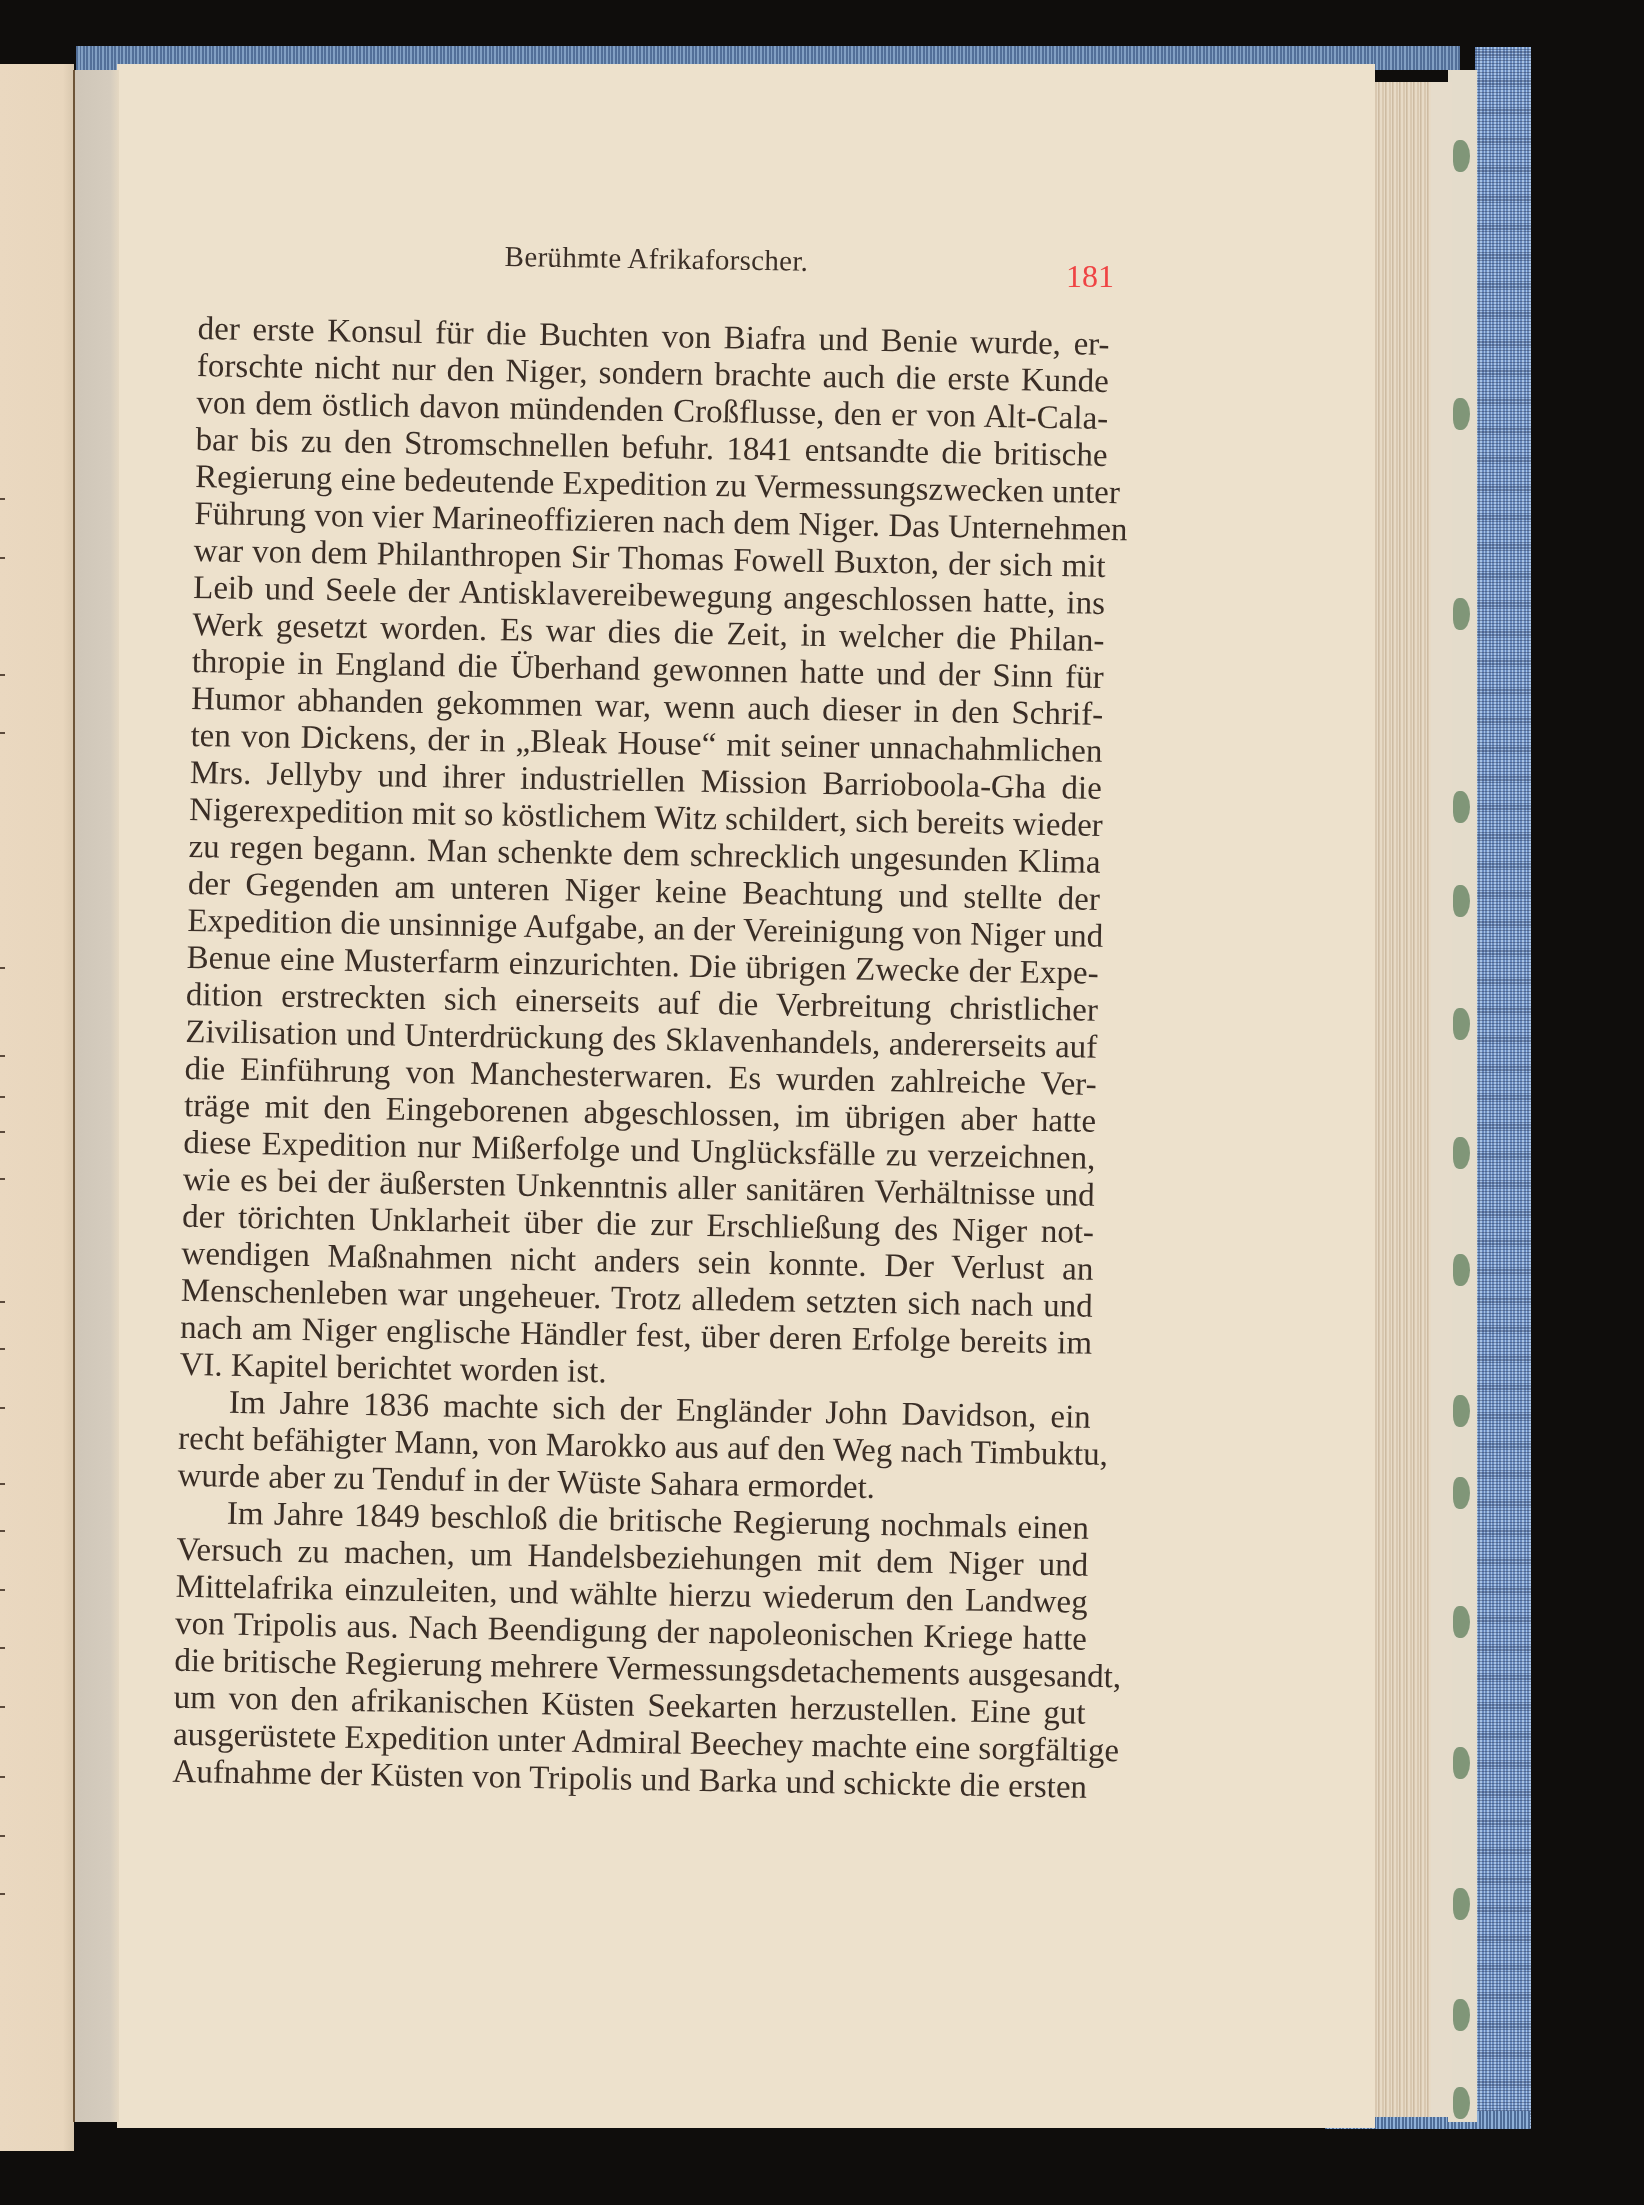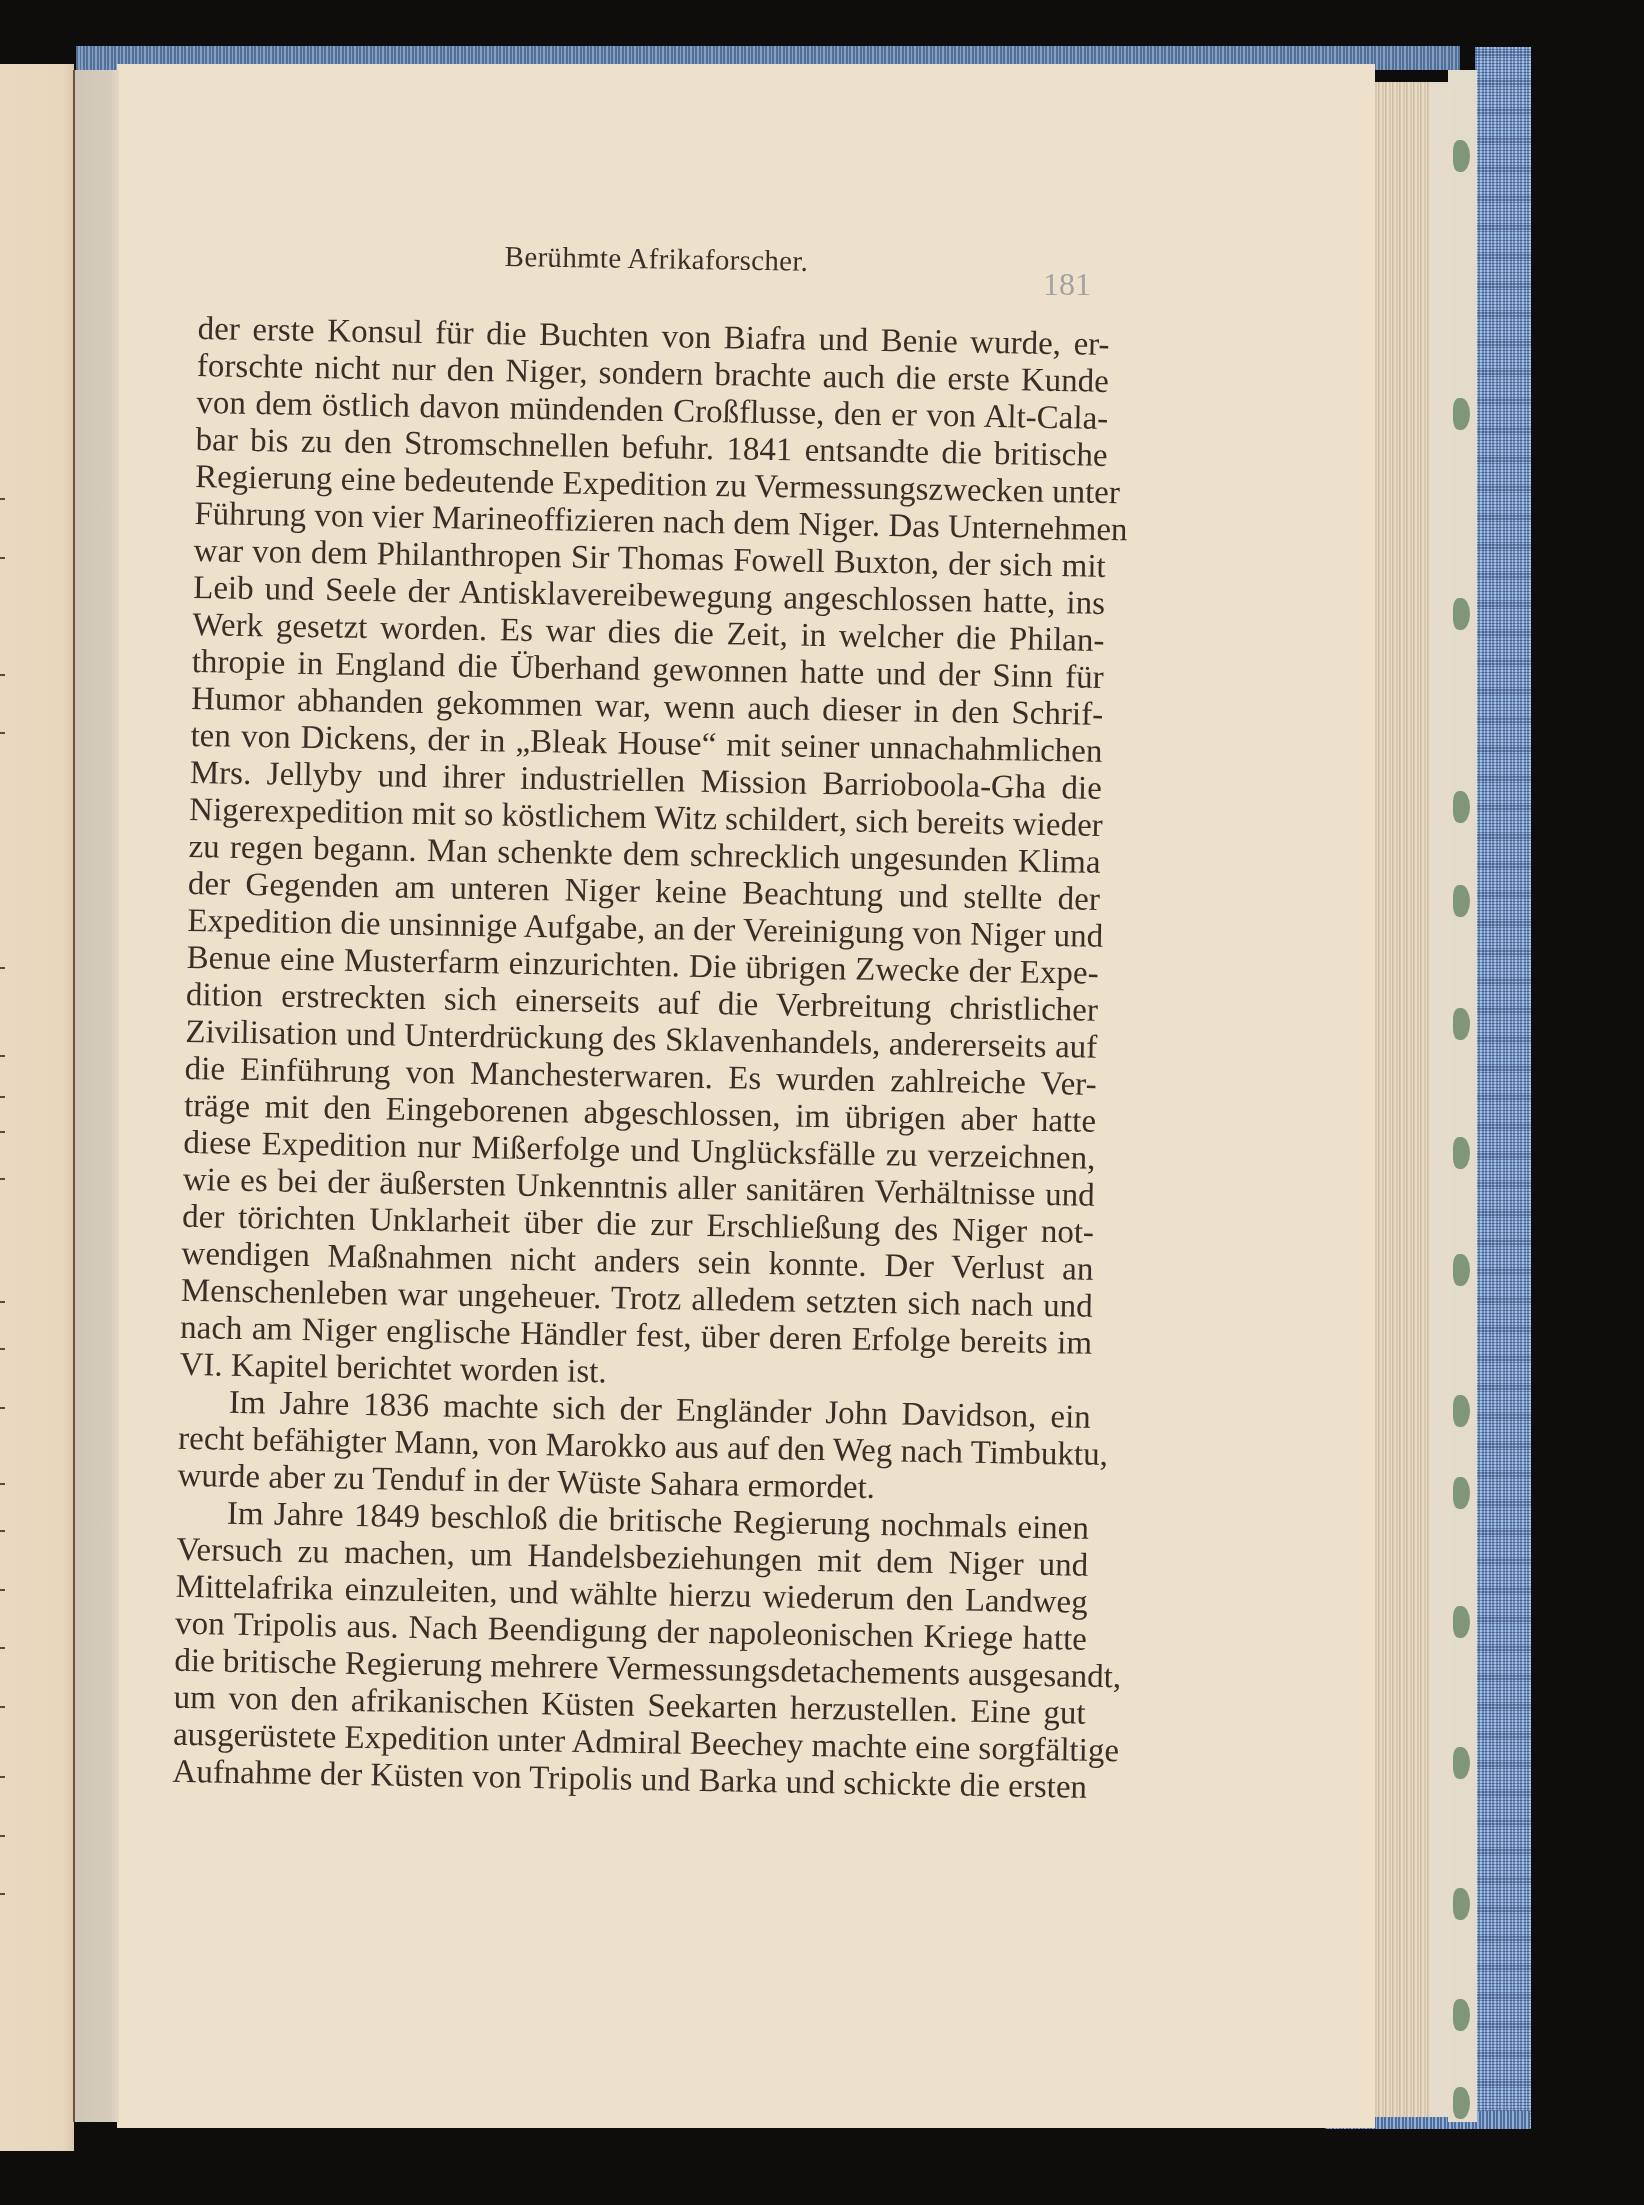--- a/index.html
+++ b/index.html
@@ -76,24 +76,23 @@
 
   
   .running-head {
     left: 505px; top: 240px;
     font-size: 29px; color: #3b2f27;
     letter-spacing: 0.3px;
     transform: rotate(0.9deg); transform-origin: left top;
     white-space: nowrap;
   }
   .page-number {
-    left: 1043px; top: 258px;
-    font-size: 32px; color: #a3a3a3;
+    left: 1066px; top: 258px;
+    font-size: 32px; color: #ef4444;
     white-space: nowrap;
-    margin-top: 8px;
   }
 
   
   .text-block {
     left: 198px; top: 310px; width: 912px;
     transform: rotate(1deg); transform-origin: left top;
     color: #3a2e26;
     font-size: 33px;
   }
   .line {

